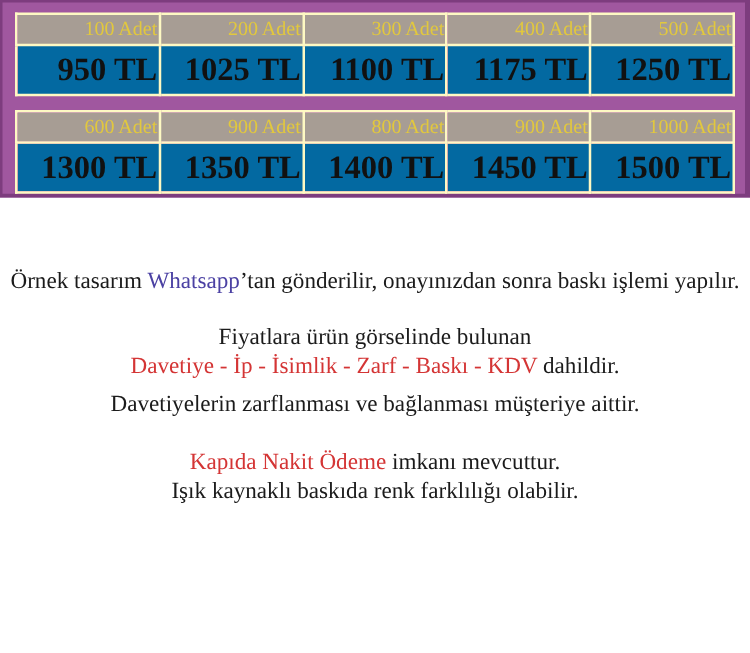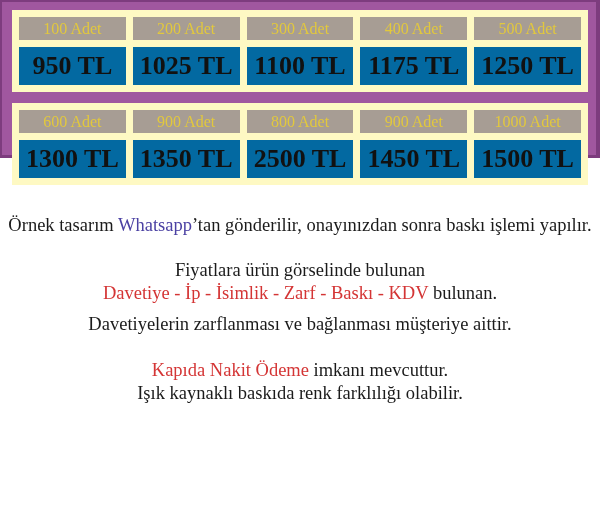--- a/index.html
+++ b/index.html
@@ -27,22 +27,22 @@
   table.price-table {
     width: 100%;
     border-collapse: collapse;
     table-layout: fixed;
   }
   table.price-table + table.price-table {
     margin-top: 11px;
   }
   .price-table th,
   .price-table td {
-    border: 7px solid #fef9c3;
-    text-align: center;
+    border: 2px solid #fef9c3;
+    text-align: right;
     vertical-align: middle;
     overflow: hidden;
     white-space: nowrap;
   }
   .price-table th {
     height: 21px;
     background: var(--header-bg, #a79d94);
     color: var(--header-text, #e2c83d);
     font-weight: normal;
     font-size: 16px;
@@ -100,36 +100,36 @@
         <tr>
       <th>600 Adet</th>
       <th>900 Adet</th>
       <th>800 Adet</th>
       <th>900 Adet</th>
       <th>1000 Adet</th>
     </tr>
     <tr>
       <td>1300 TL</td>
       <td>1350 TL</td>
-      <td>2500 TL</td>
+      <td>1400 TL</td>
       <td>1450 TL</td>
       <td>1500 TL</td>
     </tr>
   </tbody>
     </table>
 
 </div>
 
 <div class="info">
 
   <p class="m-first"><span>Örnek tasarım </span><span class="wa">Whatsapp</span><span>’tan gönderilir, onayınızdan sonra baskı işlemi yapılır.</span></p>
 
   <p class="m-22">Fiyatlara ürün görselinde bulunan</p>
 
-  <p><span class="red">Davetiye - İp - İsimlik - Zarf - Baskı - KDV</span><span> bulunan.</span></p>
+  <p><span class="red">Davetiye - İp - İsimlik - Zarf - Baskı - KDV</span><span> dahildir.</span></p>
 
   <p class="m-24">Davetiyelerin zarflanması ve bağlanması müşteriye aittir.</p>
 
   <p class="m-23"><span class="red">Kapıda Nakit Ödeme</span><span> imkanı mevcuttur.</span></p>
 
 
   <p>Işık kaynaklı baskıda renk farklılığı olabilir.</p>
 
 </div>
 

